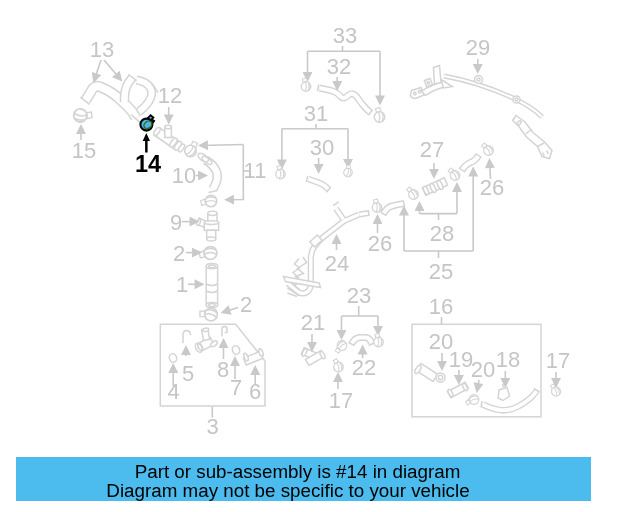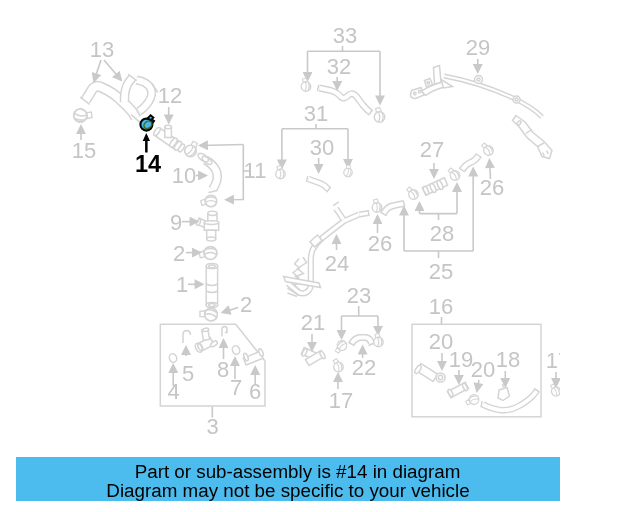--- a/index.html
+++ b/index.html
@@ -1,16 +1,16 @@
 <!DOCTYPE html>
 <html><head>
 <meta charset="utf-8">
 <style>
 html,body{margin:0;padding:0;background:#fff;}
-#page{position:relative;width:560px;height:512px;overflow:hidden;font-family:"Liberation Sans",sans-serif;}
+#page{position:relative;width:560px;height:512px;overflow:hidden;font-family:"Liberation Sans",sans-serif;padding-left:31px;}
 svg{position:absolute;top:0;left:0;}
 text{font-family:"Liberation Sans",sans-serif;fill:#c5c5c5;font-size:22px;}
 .lead{stroke:#c9c9c9;stroke-width:1.6;fill:none;}
 .art{stroke:#d4d4d4;stroke-width:1.5;fill:#fff;}
 .artn{stroke:#d4d4d4;stroke-width:1.5;fill:none;}
 .to{stroke:#d4d4d4;fill:none;stroke-linejoin:round;}
 .ti{stroke:#fff;fill:none;stroke-linejoin:round;}
 </style>
 </head>
 <body>

